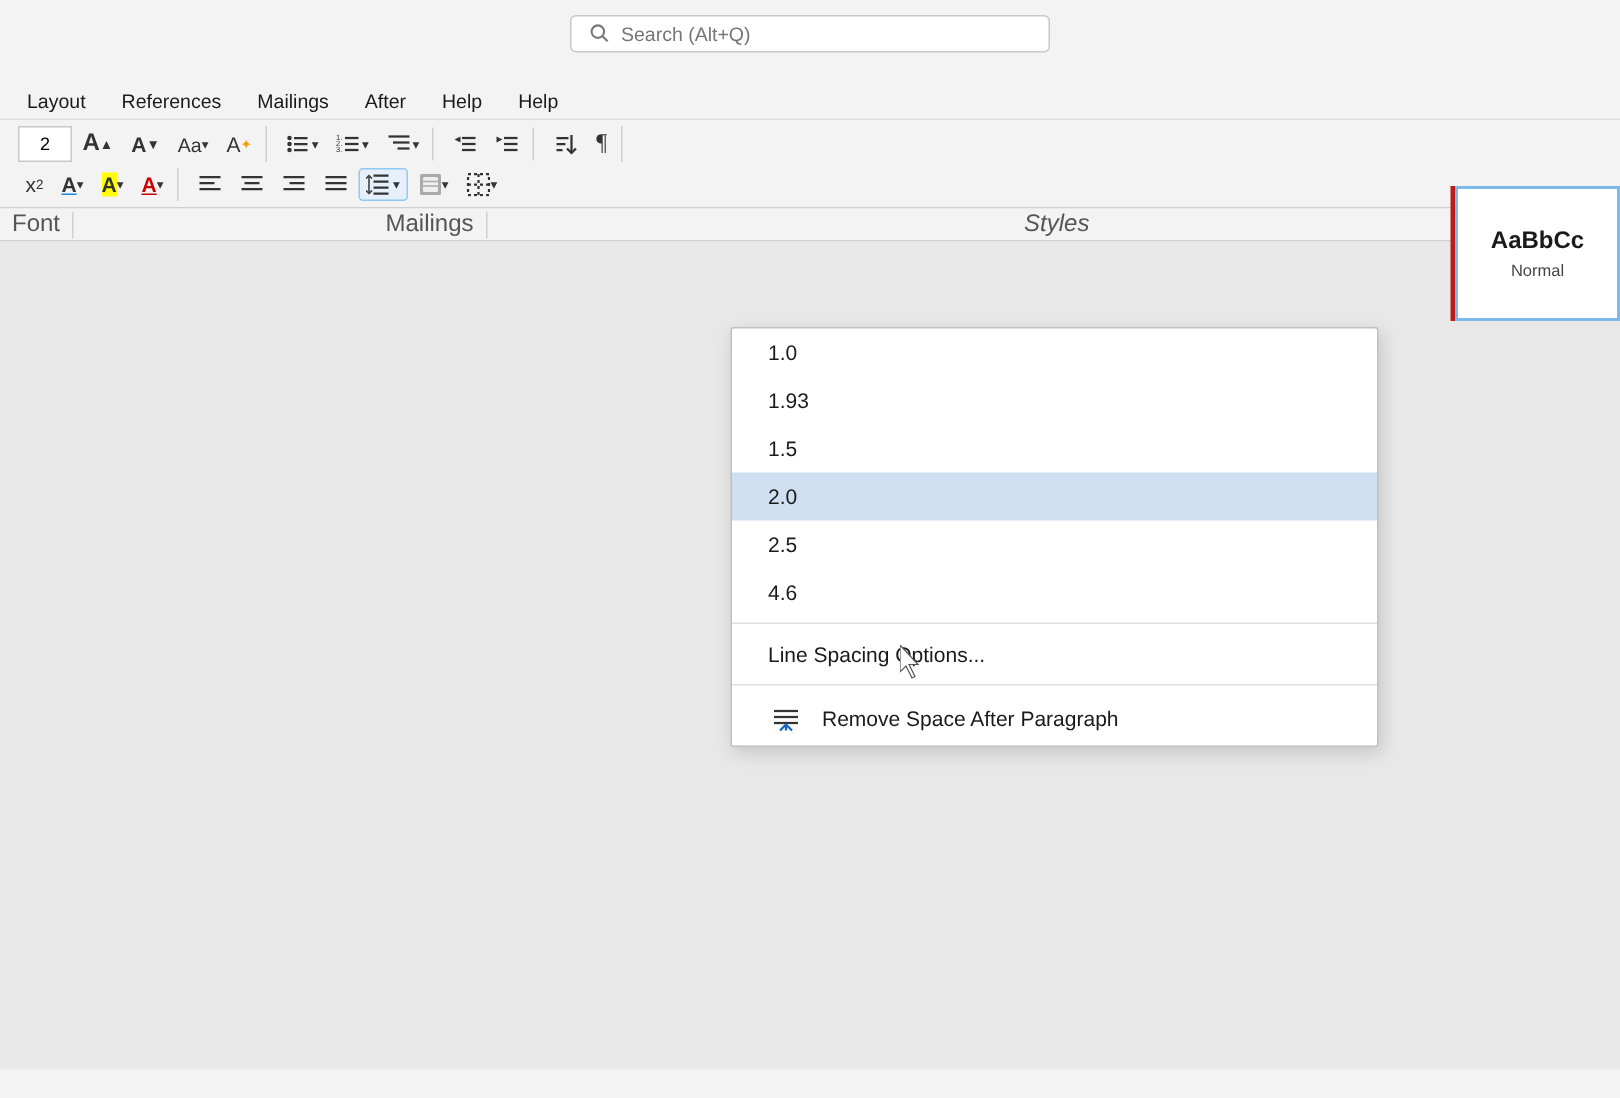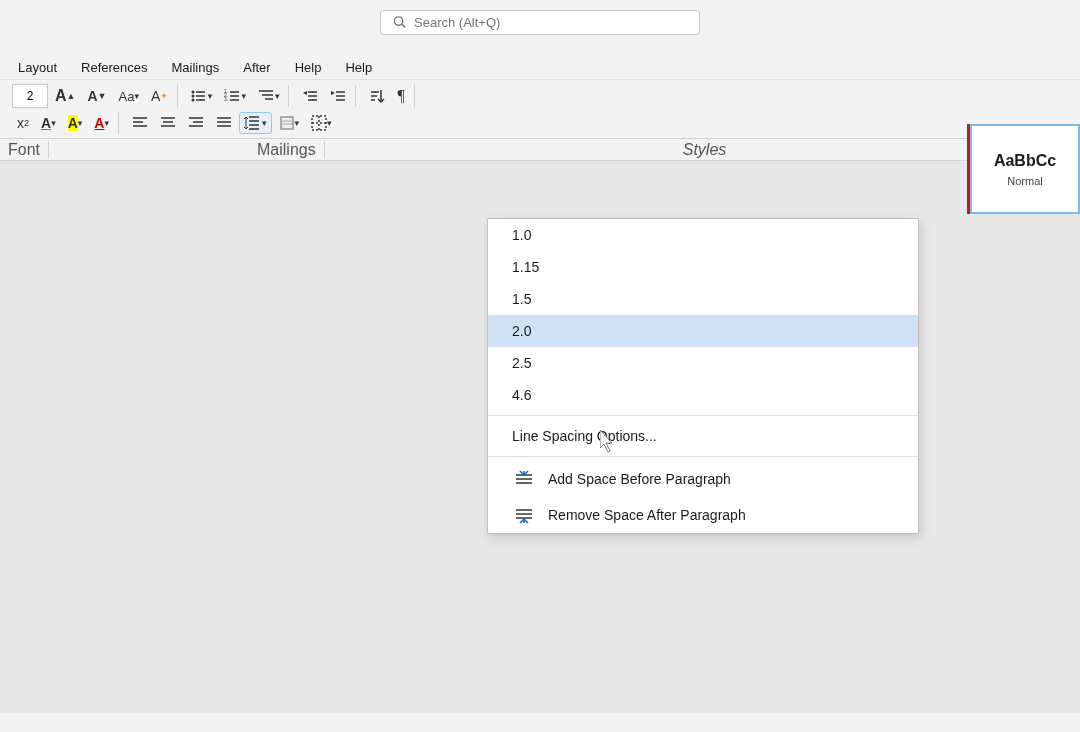--- a/index.html
+++ b/index.html
@@ -472,21 +472,21 @@
 </div>
 
 <div class="document-area">
 </div>
 
 <div class="dropdown-overlay">
   <div class="dropdown-item">
     <span>1.0</span>
   </div>
   <div class="dropdown-item">
-    <span>1.15</span>
+    <span>1.93</span>
   </div>
   <div class="dropdown-item">
     <span>1.5</span>
   </div>
   <div class="dropdown-item highlighted">
     <span>2.0</span>
   </div>
   <div class="dropdown-item">
     <span>2.5</span>
   </div>
@@ -495,32 +495,20 @@
   </div>
 
   <div class="dropdown-divider"></div>
 
   <div class="dropdown-item">
     <span>Line Spacing Options...</span>
   </div>
 
   <div class="dropdown-divider"></div>
 
-  <div class="dropdown-item">
-    <div class="dropdown-item-icon">
-      <svg width="20" height="18" viewBox="0 0 20 18">
-        <line x1="2" y1="5" x2="18" y2="5" stroke="#333" stroke-width="1.5"></line>
-        <line x1="2" y1="9" x2="18" y2="9" stroke="#333" stroke-width="1.5"></line>
-        <line x1="2" y1="13" x2="18" y2="13" stroke="#333" stroke-width="1.5"></line>
-        <polyline points="6,1 10,5 14,1" stroke="#1565c0" stroke-width="1.5" fill="none"></polyline>
-        <line x1="10" y1="1" x2="10" y2="5" stroke="#1565c0" stroke-width="1.5"></line>
-      </svg>
-    </div>
-    <span>Add Space Before Paragraph</span>
-  </div>
 
   <div class="dropdown-item">
     <div class="dropdown-item-icon">
       <svg width="20" height="18" viewBox="0 0 20 18">
         <line x1="2" y1="4" x2="18" y2="4" stroke="#333" stroke-width="1.5"></line>
         <line x1="2" y1="8" x2="18" y2="8" stroke="#333" stroke-width="1.5"></line>
         <line x1="2" y1="12" x2="18" y2="12" stroke="#333" stroke-width="1.5"></line>
         <polyline points="6,17 10,13 14,17" stroke="#1565c0" stroke-width="1.5" fill="none"></polyline>
         <line x1="10" y1="17" x2="10" y2="13" stroke="#1565c0" stroke-width="1.5"></line>
       </svg>

